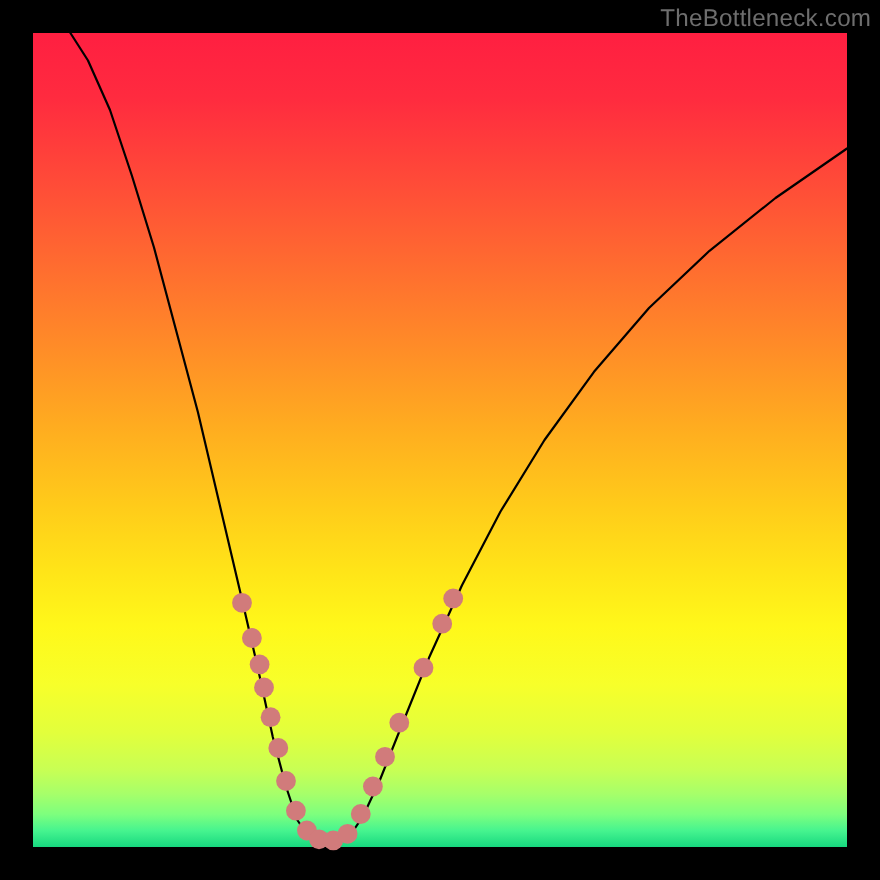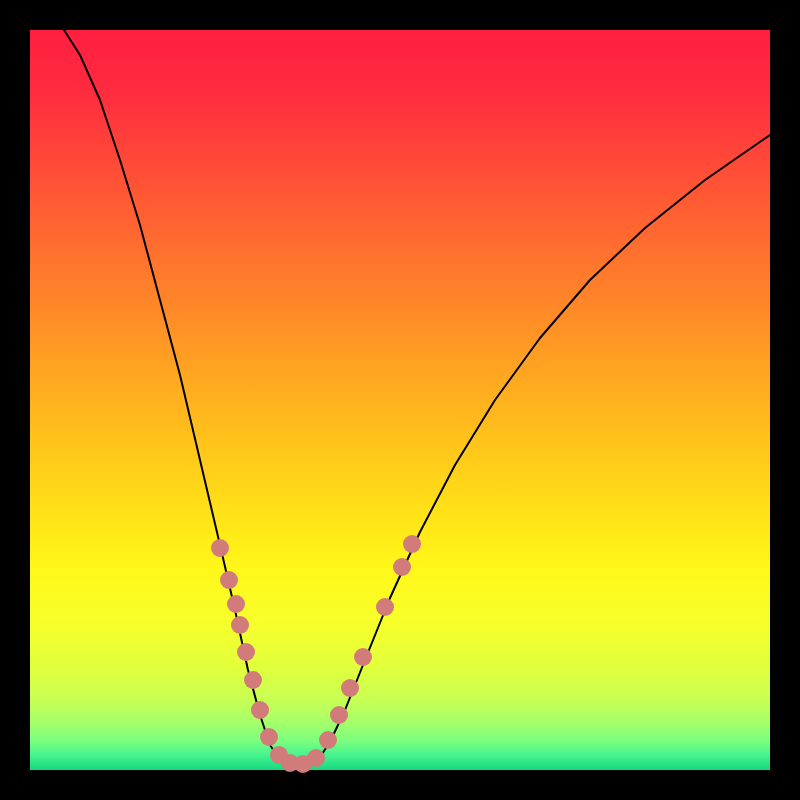--- a/index.html
+++ b/index.html
@@ -48,20 +48,21 @@
     width: 100%;
     height: 100%;
     overflow: visible;
   }
 </style>
 </head>
 <body>
 
 <div class="stage">
 
+  <div class="watermark">TheBottleneck.com</div>
 
   <div class="frame">
 
     <svg class="gradient" viewBox="0 0 740 740" preserveAspectRatio="none">
       <defs>
         <linearGradient id="bg-grad" x1="0" y1="0" x2="0" y2="1">
             <stop offset="0.00%" stop-color="#ff1f41"></stop>
             <stop offset="8.00%" stop-color="#ff2b3f"></stop>
             <stop offset="18.00%" stop-color="#ff4a38"></stop>
             <stop offset="28.00%" stop-color="#ff6a30"></stop>

